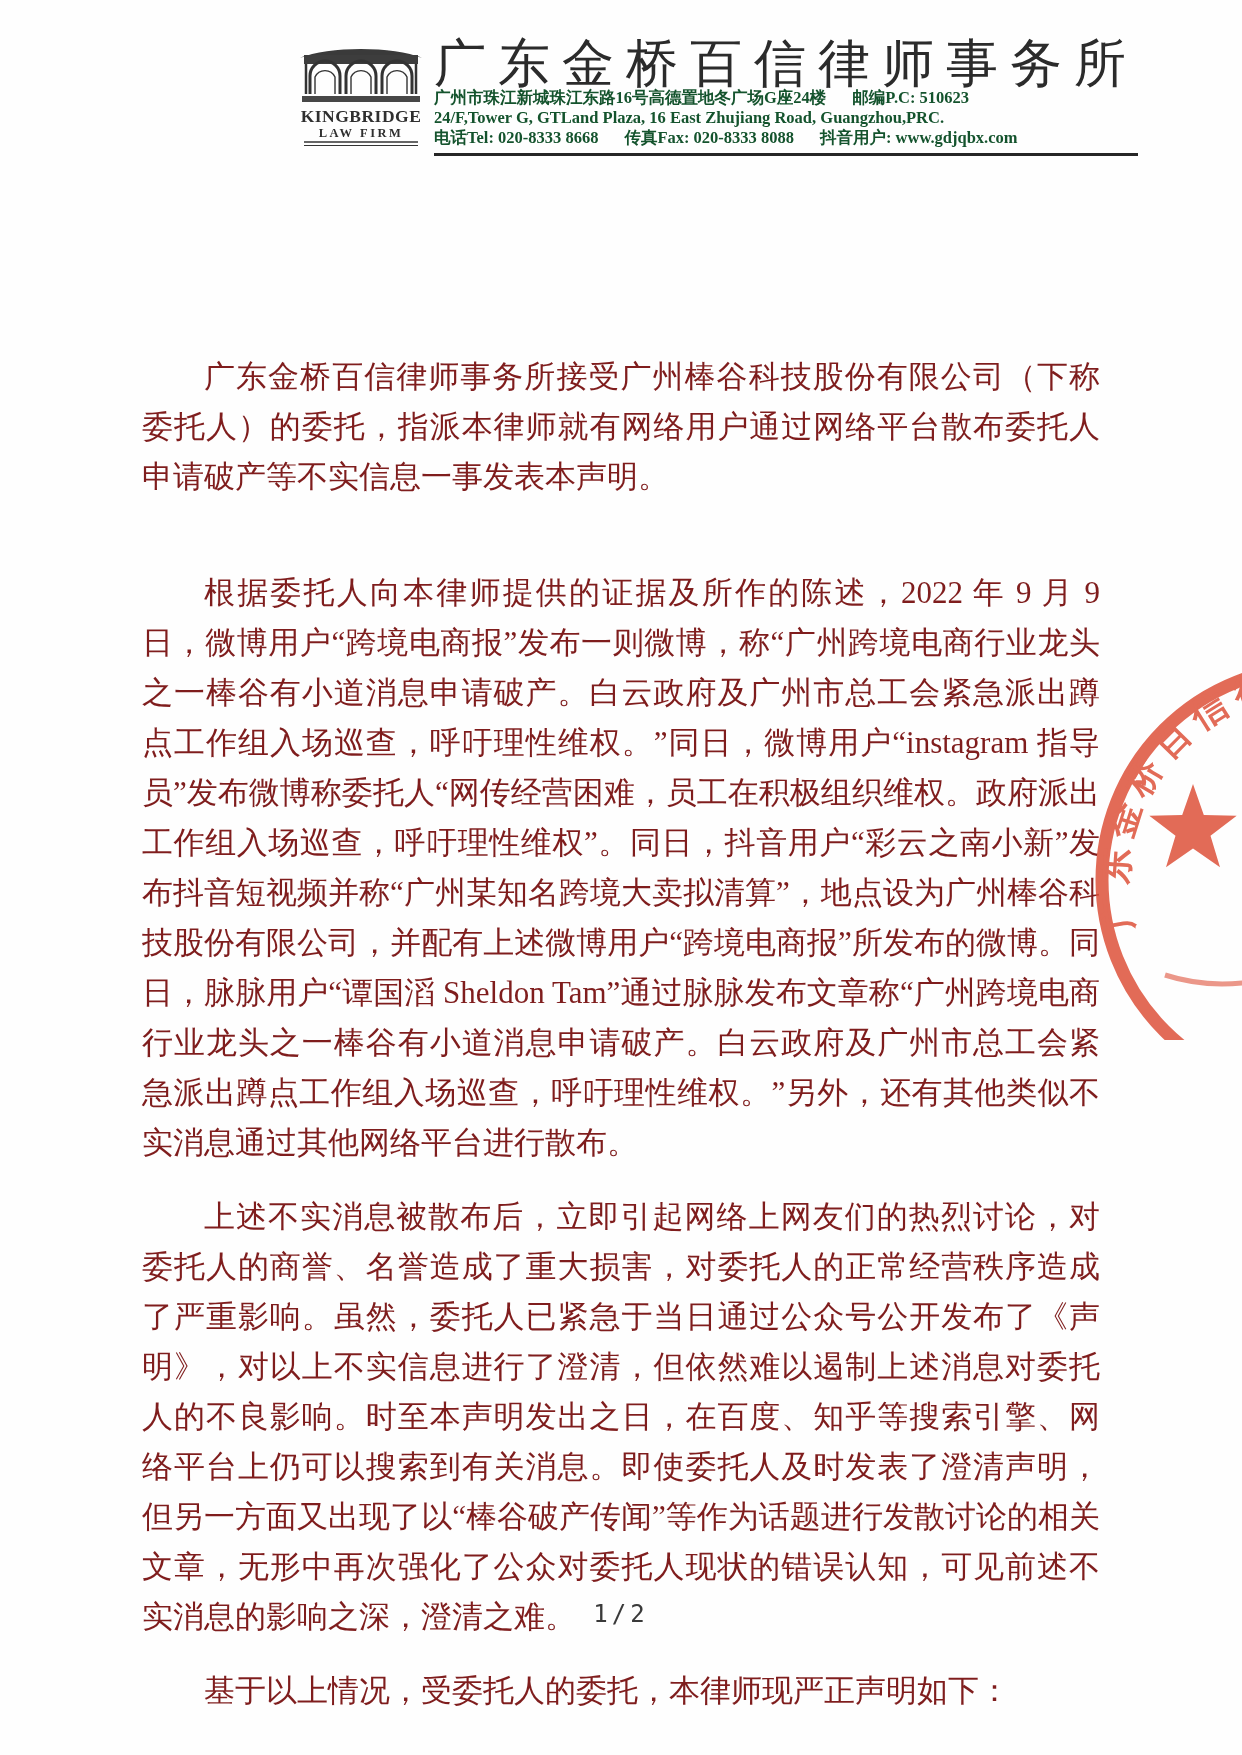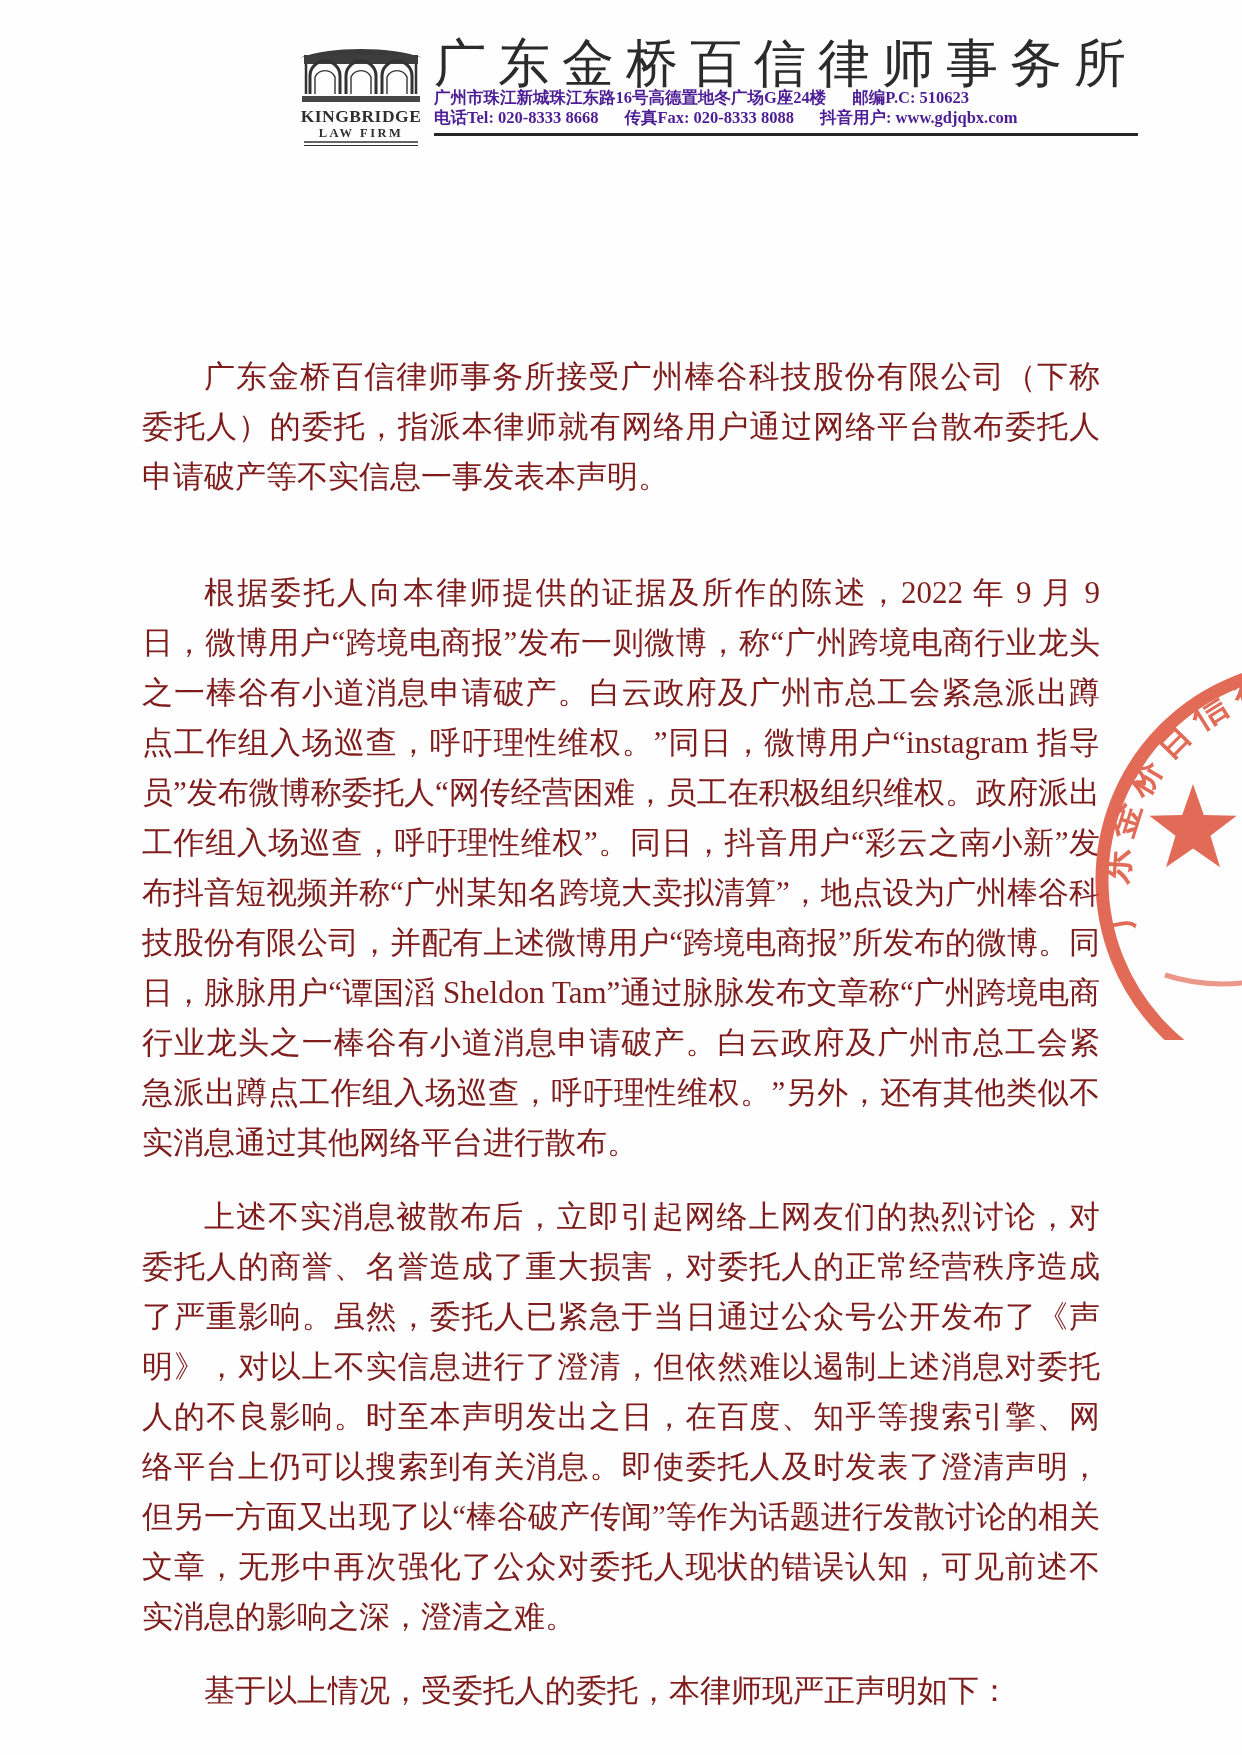--- a/index.html
+++ b/index.html
@@ -24,21 +24,21 @@
     flex:1 1 auto;
     border-bottom:3px solid #262626;
     padding-bottom:5px;
   }
   .firm-name {
     font-size:52px; font-weight:500; letter-spacing:12px;
     white-space:nowrap; color:#2b2b2b; line-height:44px;
     margin-bottom:2px;
   }
   .addr-line {
-    font-size:16.5px; font-weight:700; color:#4c1d95;
+    font-size:16.5px; font-weight:700; color:#14532d;
     line-height:20px; white-space:nowrap;
   }
   .addr-line .gap { display:inline-block; width:26px; }
 
   
   .doc-title {
     position:absolute; top:178px; left:0; width:100%;
     text-align:center;
     font-size:46px; font-weight:600; letter-spacing:12px;
     color:#333; line-height:54px;
@@ -96,34 +96,36 @@
         <line x1="6" y1="100" x2="120" y2="100" stroke="#333" stroke-width="1.6"></line>
         <line x1="6" y1="103.5" x2="120" y2="103.5" stroke="#333" stroke-width="1.2"></line>
       </svg>
     </div>
 
     <div class="head-text">
       <div class="firm-name">广东金桥百信律师事务所</div>
       <div class="addr-line">
         <span>广州市珠江新城珠江东路16号高德置地冬广场G座24楼</span><span class="gap"></span><span>邮编P.C: 510623</span>
       </div>
+      <div class="addr-line">24/F,Tower G, GTLand Plaza, 16 East Zhujiang Road, Guangzhou,PRC.</div>
       <div class="addr-line">
         <span>电话Tel: 020-8333 8668</span><span class="gap"></span><span>传真Fax: 020-8333 8088</span><span class="gap"></span><span>抖音用户: www.gdjqbx.com</span>
       </div>
     </div>
   </header>
 
 
   <main class="doc-body">
     <p>广东金桥百信律师事务所接受广州棒谷科技股份有限公司（下称委托人）的委托，指派本律师就有网络用户通过网络平台散布委托人申请破产等不实信息一事发表本声明。</p>
     <p class="gap-before">根据委托人向本律师提供的证据及所作的陈述，2022 年 9 月 9 日，微博用户“跨境电商报”发布一则微博，称“广州跨境电商行业龙头之一棒谷有小道消息申请破产。白云政府及广州市总工会紧急派出蹲点工作组入场巡查，呼吁理性维权。”同日，微博用户“instagram 指导员”发布微博称委托人“网传经营困难，员工在积极组织维权。政府派出工作组入场巡查，呼吁理性维权”。同日，抖音用户“彩云之南小新”发布抖音短视频并称“广州某知名跨境大卖拟清算”，地点设为广州棒谷科技股份有限公司，并配有上述微博用户“跨境电商报”所发布的微博。同日，脉脉用户“谭国滔 Sheldon Tam”通过脉脉发布文章称“广州跨境电商行业龙头之一棒谷有小道消息申请破产。白云政府及广州市总工会紧急派出蹲点工作组入场巡查，呼吁理性维权。”另外，还有其他类似不实消息通过其他网络平台进行散布。</p>
     <p>上述不实消息被散布后，立即引起网络上网友们的热烈讨论，对委托人的商誉、名誉造成了重大损害，对委托人的正常经营秩序造成了严重影响。虽然，委托人已紧急于当日通过公众号公开发布了《声明》，对以上不实信息进行了澄清，但依然难以遏制上述消息对委托人的不良影响。时至本声明发出之日，在百度、知乎等搜索引擎、网络平台上仍可以搜索到有关消息。即使委托人及时发表了澄清声明，但另一方面又出现了以“棒谷破产传闻”等作为话题进行发散讨论的相关文章，无形中再次强化了公众对委托人现状的错误认知，可见前述不实消息的影响之深，澄清之难。</p>
     <p>基于以上情况，受委托人的委托，本律师现严正声明如下：</p>
   </main>
 
+  <div class="page-number">1/2</div>
 
   <svg class="seal-svg" width="292" height="420" viewBox="0 0 292 420" aria-hidden="true">
     <g opacity="0.84">
       <circle cx="365" cy="260" r="213" fill="none" stroke="#dd4f38" stroke-width="13"></circle>
       <polygon points="243,164 253.8,195.1 286.7,195.8 260.5,215.7 270,247.2 243,228.4 216,247.2 225.5,215.7 199.3,195.8 232.2,195.1" fill="#dd4f38"></polygon>
       <g font-family="Liberation Serif, serif" font-size="36" font-weight="600" fill="#dd4f38">
         <text x="179.6" y="291.0" text-anchor="middle" transform="rotate(-99.5 179.6 291.0)">广</text>
         <text x="177.5" y="246.9" text-anchor="middle" transform="rotate(-86 177.5 246.9)">东</text>
         <text x="185.7" y="203.5" text-anchor="middle" transform="rotate(-72.5 185.7 203.5)">金</text>
         <text x="203.8" y="163.2" text-anchor="middle" transform="rotate(-59 203.8 163.2)">桥</text>

